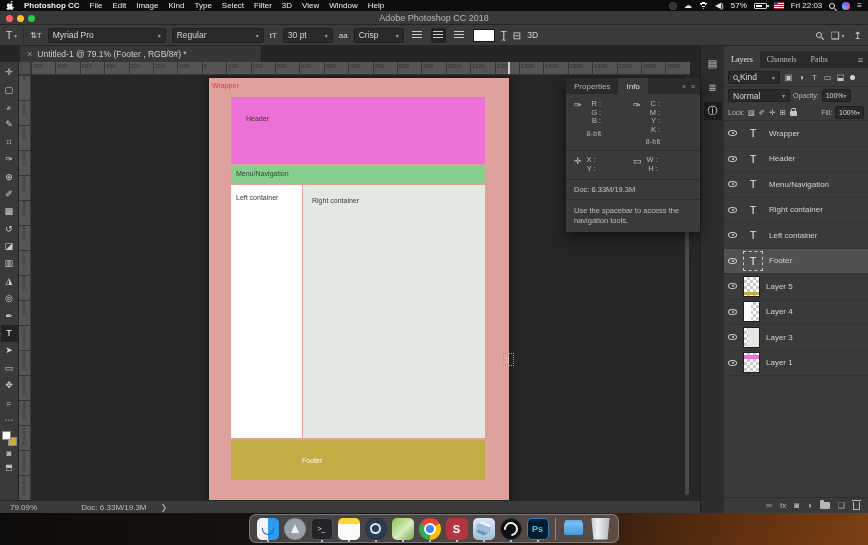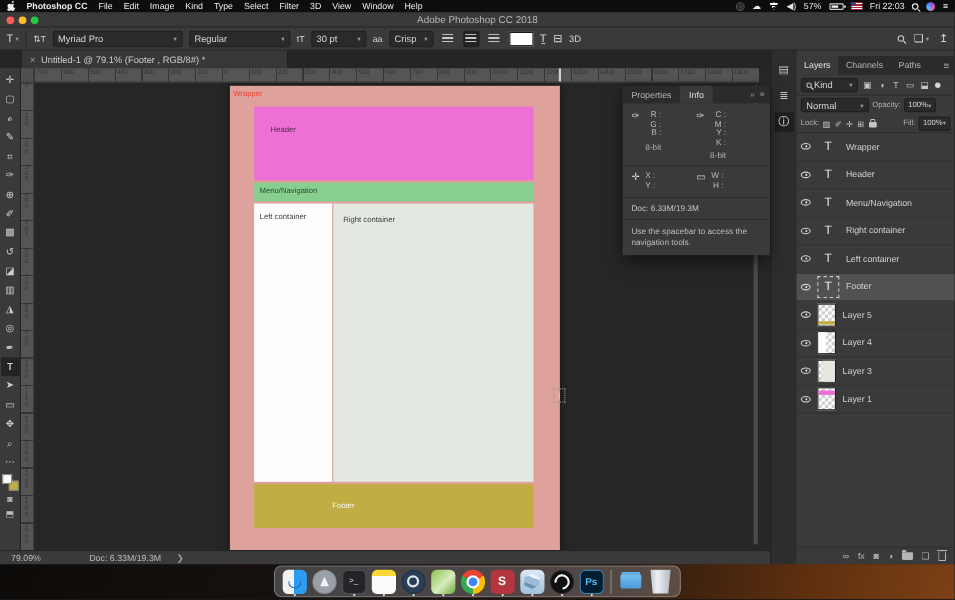--- a/index.html
+++ b/index.html
@@ -37,21 +37,21 @@
   .tb-title{ margin:0 auto; }
 
   
   .optionsbar{ position:absolute; left:0; top:25px; width:868px; height:21px; background:#3a3a3a;
     border-bottom:1px solid #242424; display:flex; align-items:center; gap:6px; padding:0 6px; font-size:9px;}
   .ob-sep{ width:1px; height:15px; background:#2b2b2b; }
   .ob-ico{ color:#d6d6d6; font-size:10px; display:flex; align-items:center; gap:2px;}
   .chev{ color:#9a9a9a; font-size:6px; }
   .field{ background:#2a2a2a; border:1px solid #202020; border-radius:2px; height:15px;
     display:flex; align-items:center; justify-content:space-between; padding:0 4px; color:#d6d6d6; font-size:8.5px;}
-  .f-font{width:118px;} .f-style{width:92px;} .f-size{width:50px;} .f-aa{width:40px;}
+  .f-font{width:118px;} .f-style{width:92px;} .f-size{width:50px;} .f-aa{width:50px;}
   .align-btn{ width:15px; height:15px; display:flex; align-items:center; justify-content:center; border-radius:2px;}
   .align-btn.active{ background:#232323; }
   .lines{ width:10px; height:9px; background:repeating-linear-gradient(to bottom,#c9c9c9 0 1px,rgba(0,0,0,0) 1px 3px);}
   .swatch{ width:22px; height:13px; background:#ffffff; border:1px solid #141414; }
   .ob-right{ margin-left:auto; display:flex; align-items:center; gap:9px; }
 
   
   .tabbar{ position:absolute; left:0; top:46px; width:700px; height:16px; background:#252526; }
   .doc-tab{ position:absolute; left:20px; top:0; width:242px; height:16px; background:#373737;
     border-right:1px solid #1e1e1e; display:flex; align-items:center; gap:5px; padding:0 7px; font-size:8.5px; color:#cfcfcf;}
@@ -119,21 +119,21 @@
 
   
   .icon-strip{ position:absolute; left:700px; top:46px; width:24px; height:467px; background:#2d2d2e;
     border-left:1px solid #202020; display:flex; flex-direction:column; align-items:center; padding-top:8px; gap:6px;}
   .strip-ico{ width:18px; height:18px; display:flex; align-items:center; justify-content:center; color:#c5c5c5; font-size:10px; border-radius:2px;}
   .strip-ico.active{ background:#1f1f1f; color:#fff; }
 
   
   .layers-panel{ position:absolute; left:724px; top:46px; width:144px; height:467px; background:#3a3a3a; font-size:8px;}
   .lp-tabs{ height:17px; background:#2b2b2b; display:flex; align-items:stretch; color:#b5b5b5; margin-top:5px;}
-  .lp-tab{ padding:0 7px; display:flex; align-items:center; font-size:8px;}
+  .lp-tab{ padding:0 7px; display:flex; align-items:center; font-size:8px;font-family:Liberation Serif, serif;}
   .lp-tab.active{ background:#3a3a3a; color:#e3e3e3;}
   .lp-burger{ margin-left:auto; padding-right:5px; display:flex; align-items:center; color:#b5b5b5; font-size:9px;}
   .lp-filter{ height:19px; display:flex; align-items:center; gap:3px; padding:0 4px; border-bottom:1px solid #2e2e2e;}
   .kind-field{ width:52px; height:13px;}
   .flt-ico{ color:#c5c5c5; font-size:8px; width:11px; text-align:center;}
   .flt-dot{ width:5px; height:5px; border-radius:50%; background:#d6d6d6; margin-left:1px;}
   .lp-blend{ height:17px; display:flex; align-items:center; gap:3px; padding:0 4px;text-align:right;}
   .blend-field{ width:62px; height:13px;}
   .lbl{ color:#b5b5b5; font-size:7px;}
   .mini-field{ height:13px; padding:0 3px; font-size:7px;}

